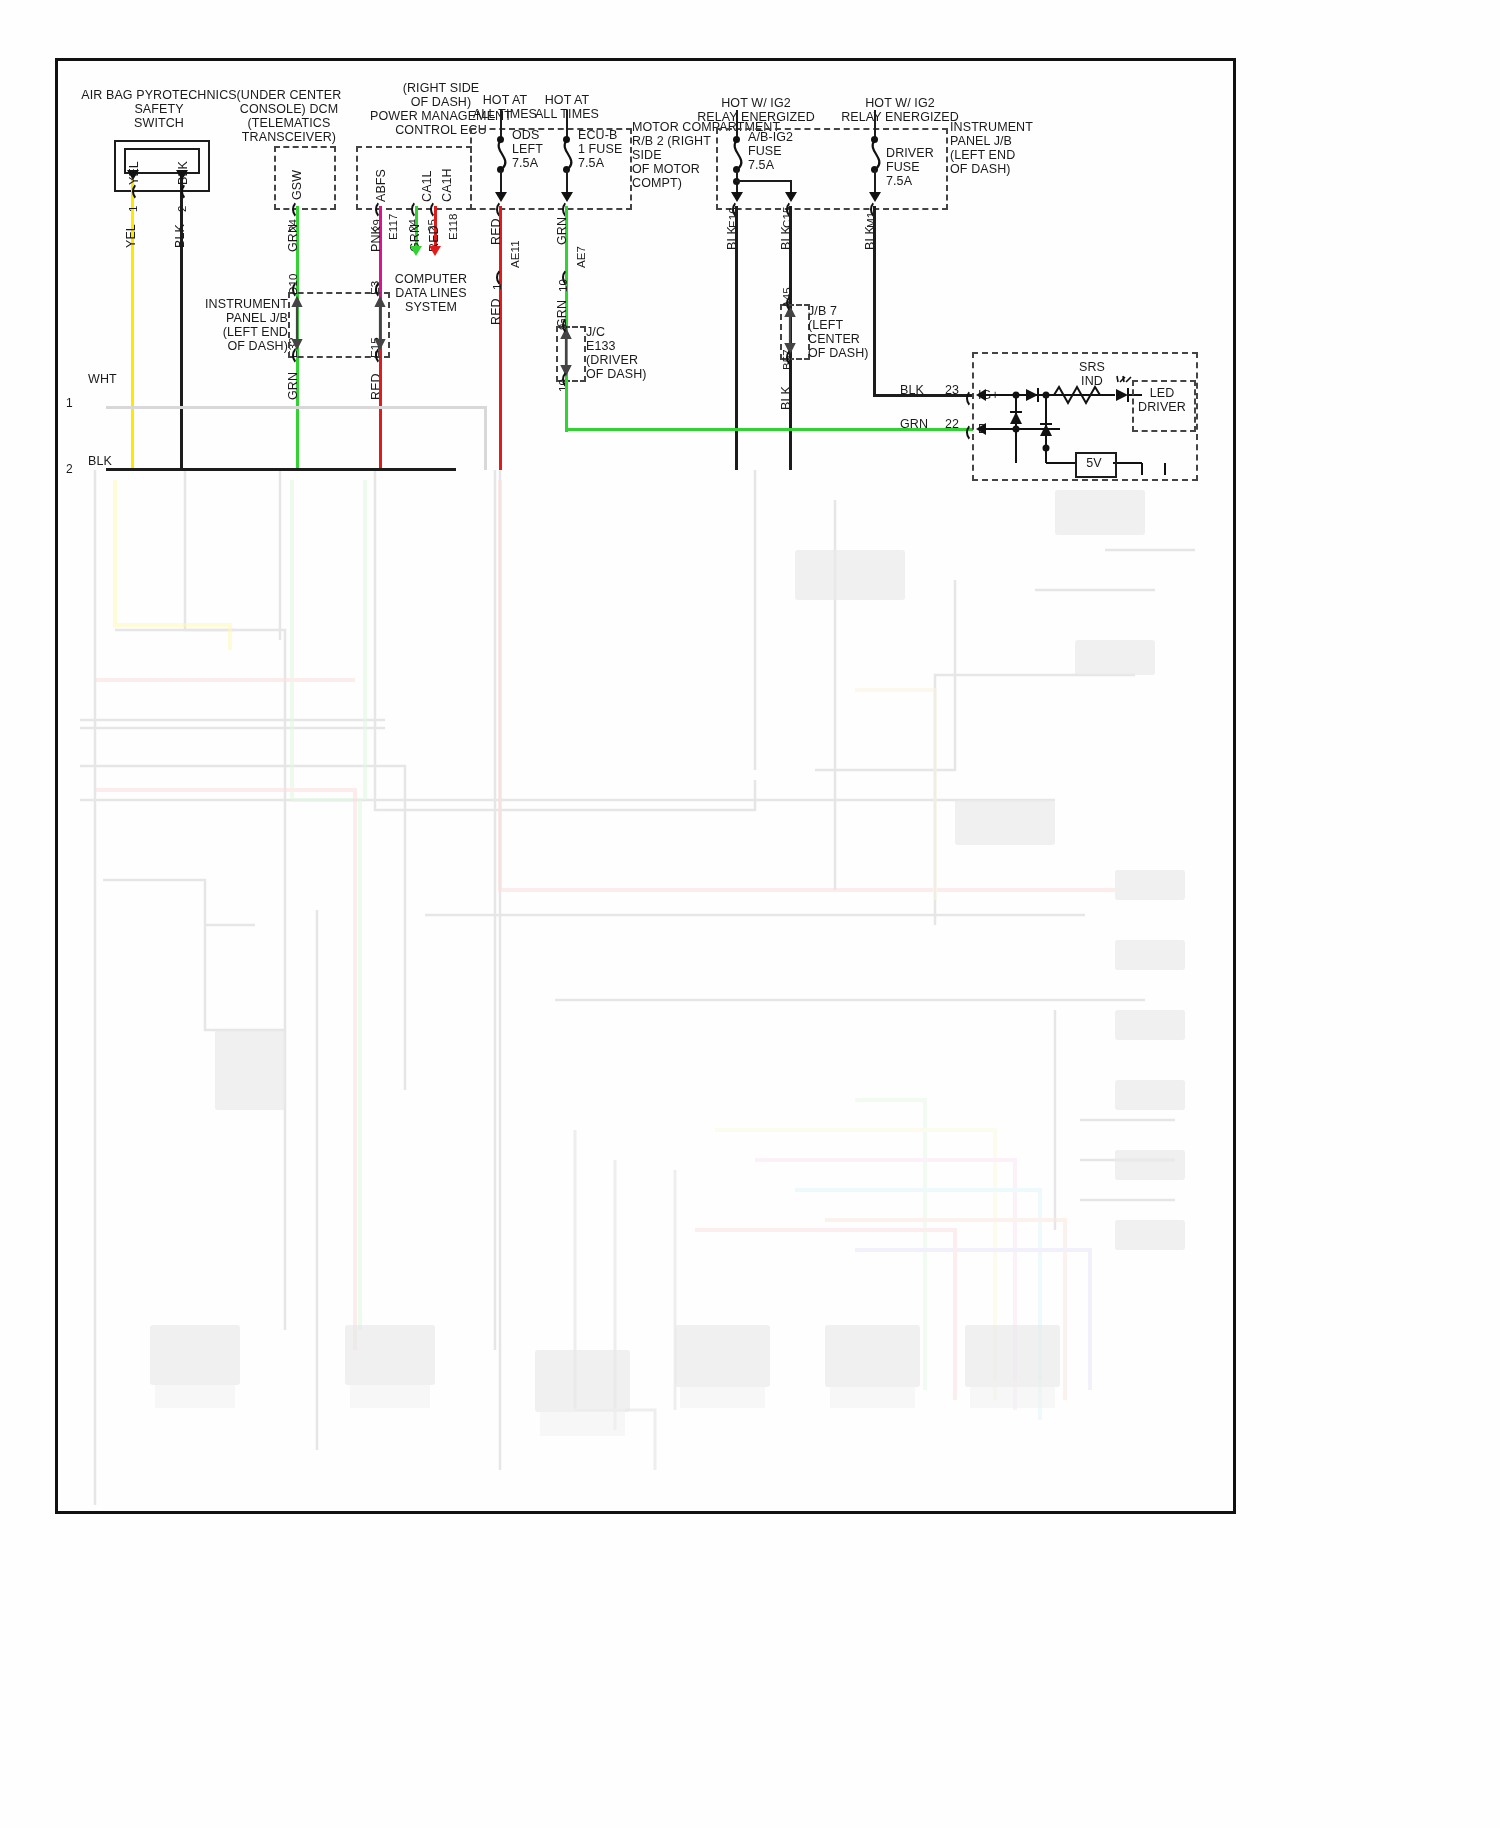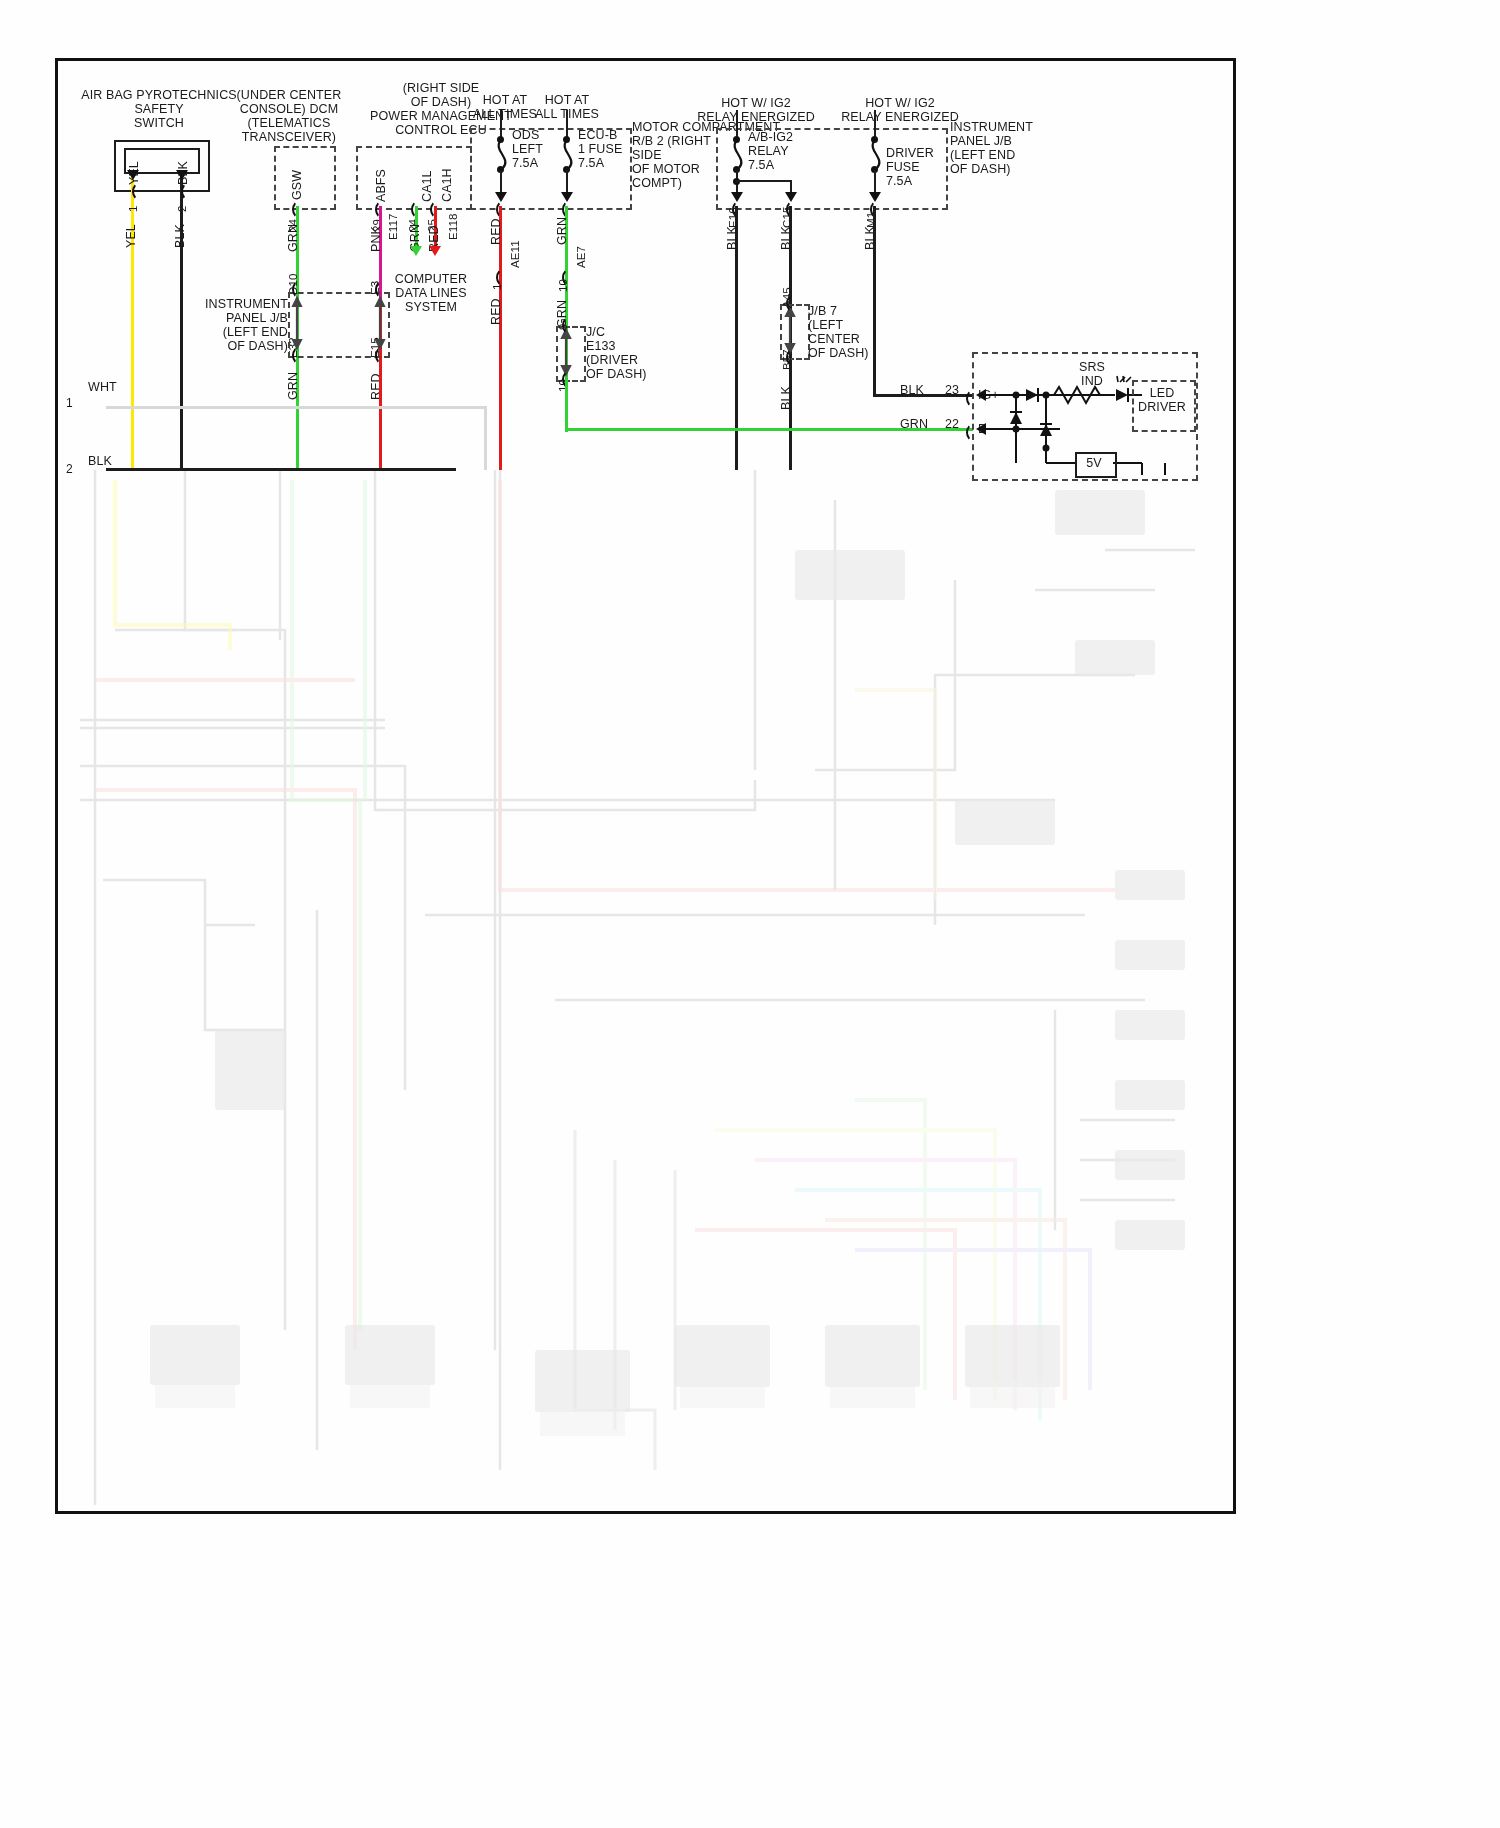--- a/index.html
+++ b/index.html
@@ -319,21 +319,21 @@
   <div class="dot" style="left:733px;top:166px;"></div>
   <div class="wire v blk thin" style="left:736px;top:170px;height:28px;"></div>
   <div class="dot" style="left:733px;top:178px;"></div>
   <div class="wire h blk hthin" style="left:736px;top:180px;width:56px;"></div>
   <div class="wire v blk thin" style="left:790px;top:180px;height:18px;"></div>
   <div class="arrd" style="left:731px;top:192px;"></div>
   <div class="arrd" style="left:785px;top:192px;"></div>
   <div class="conn" style="left:732px;top:200px;"></div>
   <div class="conn" style="left:786px;top:200px;"></div>
   <div class="lbl" style="left:748px;top:130px;width:56px;">A/B-IG2
-RELAY</div>
+FUSE</div>
   <div class="lbl" style="left:748px;top:158px;">7.5A</div>
 
   <div class="vlbl sm" style="left:727px;top:228px;">E16</div>
   <div class="vlbl sm" style="left:781px;top:228px;">C15</div>
   <div class="wire v blk" style="left:735px;top:206px;height:264px;"></div>
   <div class="wire v blk" style="left:789px;top:206px;height:264px;"></div>
   <div class="vlbl" style="left:725px;top:250px;">BLK</div>
   <div class="vlbl" style="left:779px;top:250px;">BLK</div>
 
   <div class="box-dash2" style="left:780px;top:304px;width:26px;height:52px;"></div>
@@ -428,21 +428,21 @@
       <circle cx="1046" cy="448" r="3.5" fill="#111" stroke="none"></circle>
     </g>
   </svg>
   <div class="box-dash2" style="left:1132px;top:380px;width:60px;height:48px;"></div>
   <div class="lbl c" style="left:1132px;top:386px;width:60px;">LED
 DRIVER</div>
   <div class="box-solid" style="left:1075px;top:452px;width:38px;height:22px;border-width:2px;"></div>
   <div class="lbl c" style="left:1075px;top:456px;width:38px;">5V</div>
 
   <div class="numlbl" style="left:66px;top:396px;">1</div>
-  <div class="lbl" style="left:88px;top:380px;">WHT</div>
+  <div class="lbl" style="left:88px;top:372px;">WHT</div>
   <div class="wire h wht" style="left:106px;top:406px;width:380px;"></div>
   <div class="wire v wht" style="left:484px;top:406px;height:64px;"></div>
 
   <div class="numlbl" style="left:66px;top:462px;">2</div>
   <div class="lbl" style="left:88px;top:454px;">BLK</div>
   <div class="wire h blk" style="left:106px;top:468px;width:350px;"></div>
 
 </div>
 
 </body></html>

